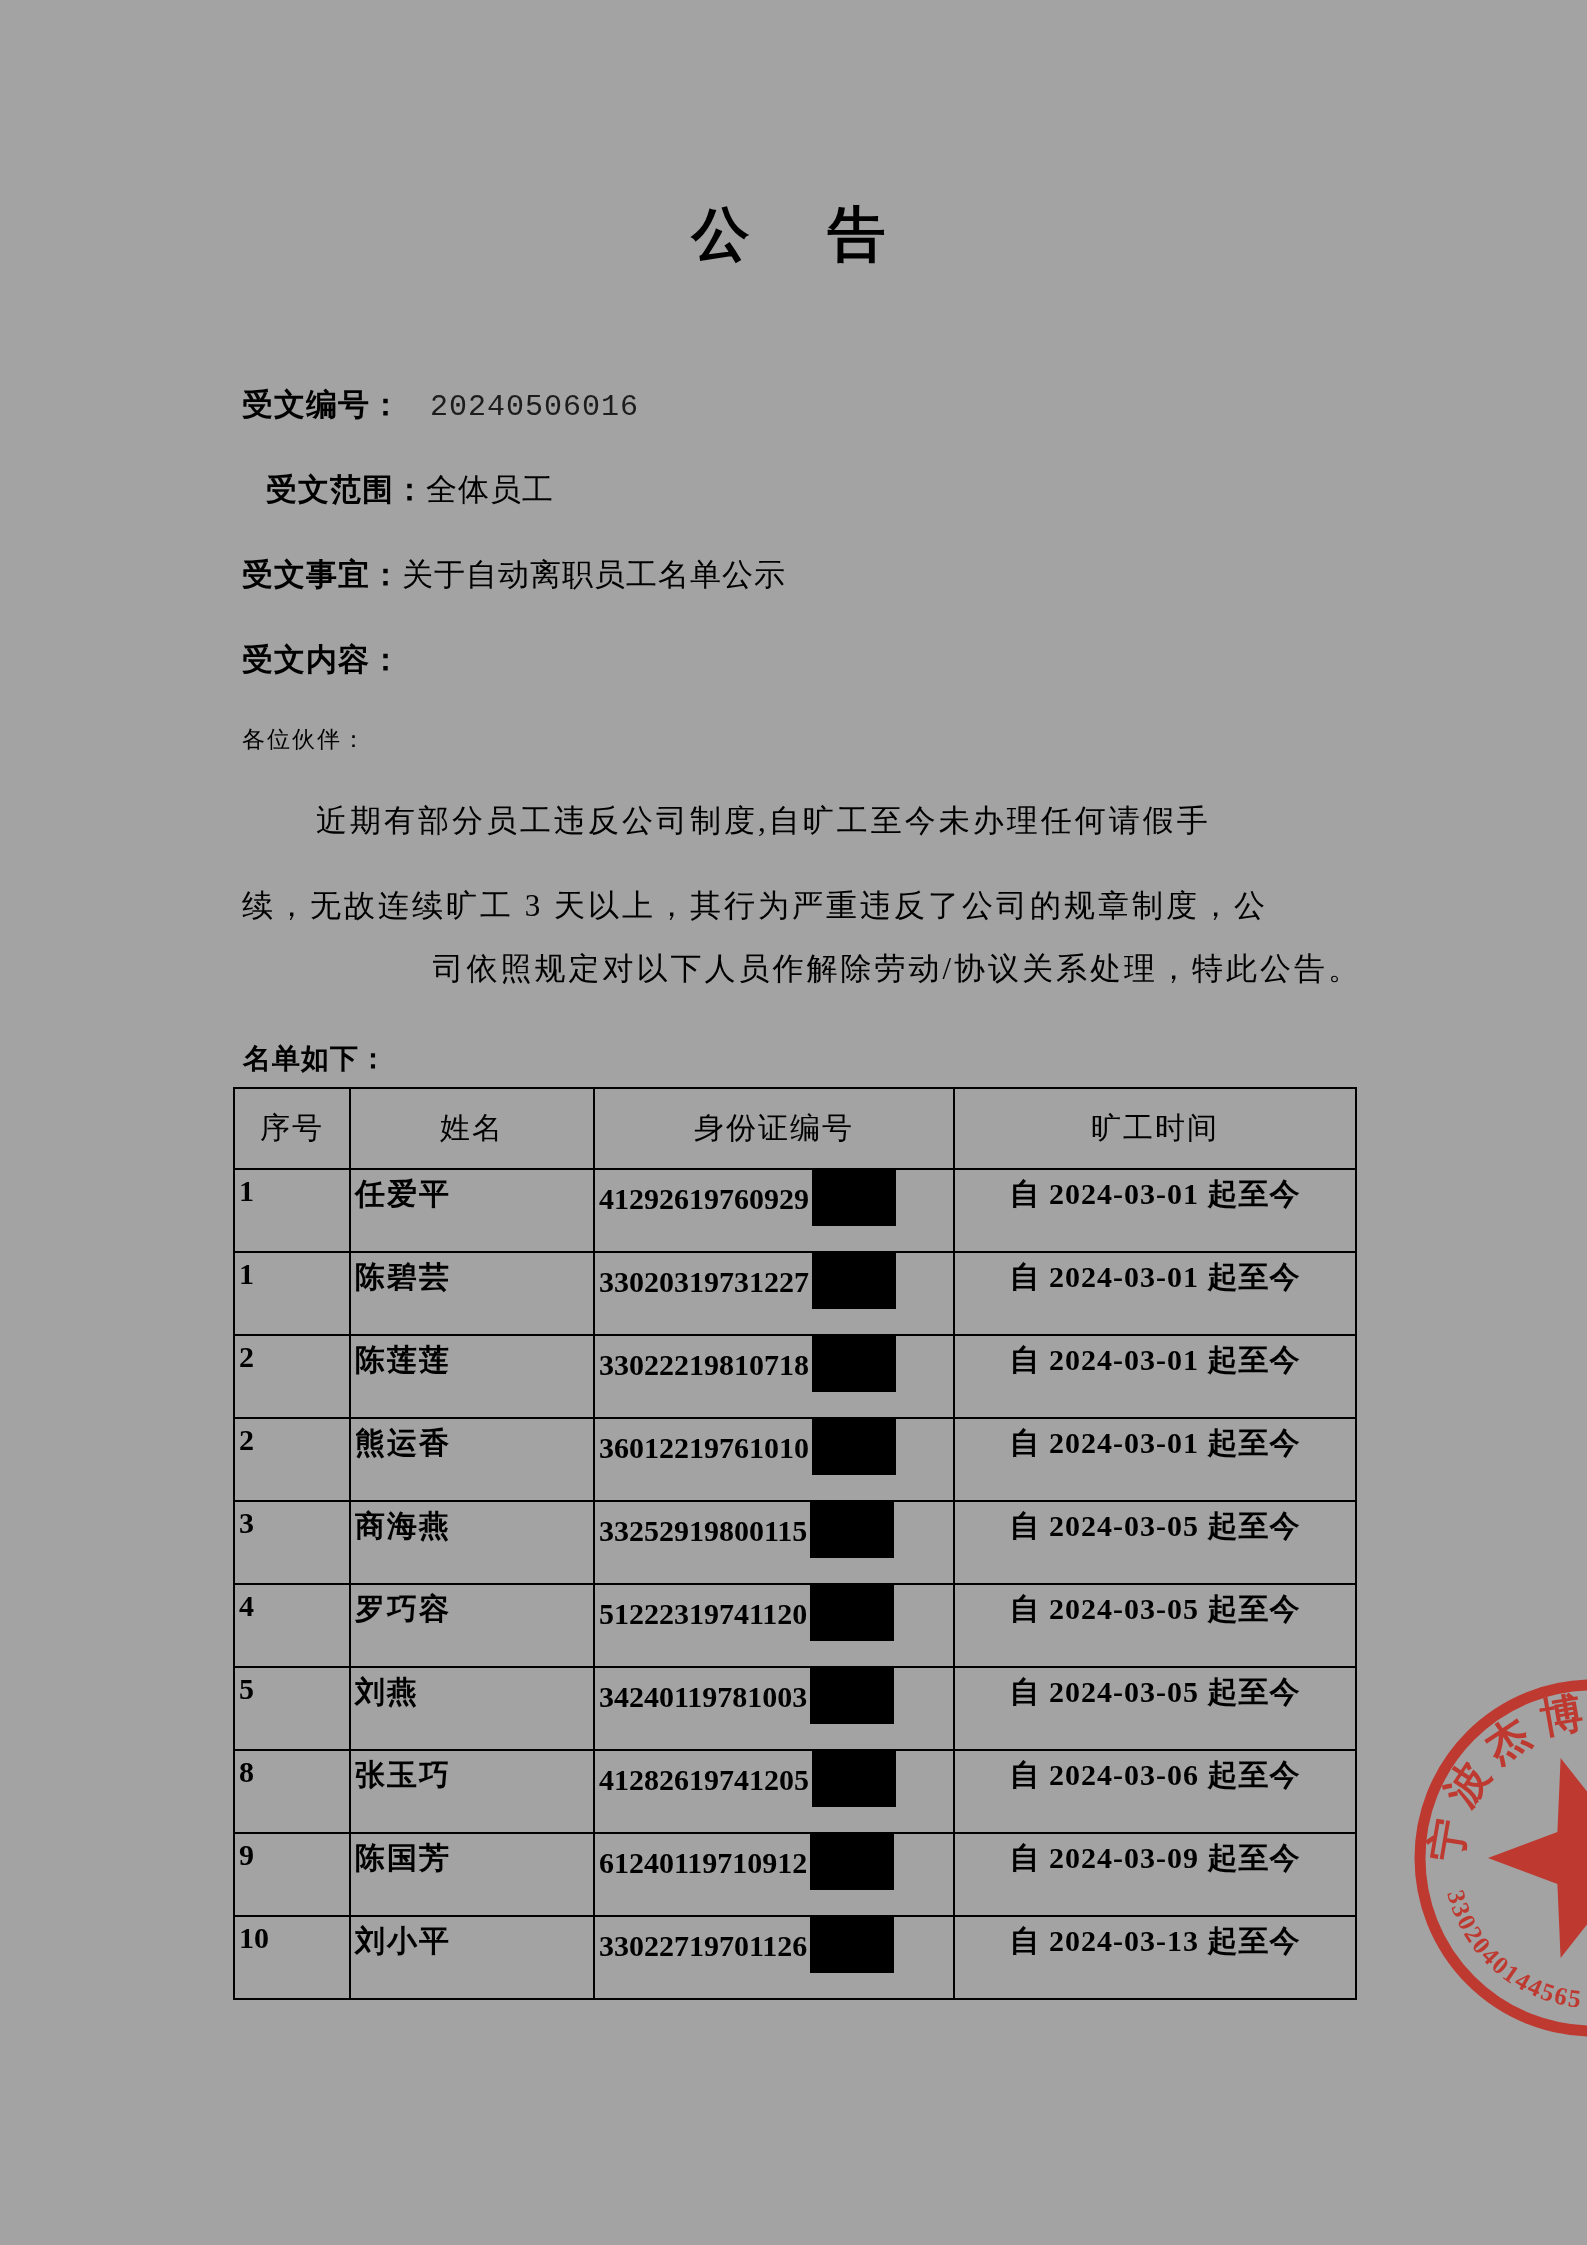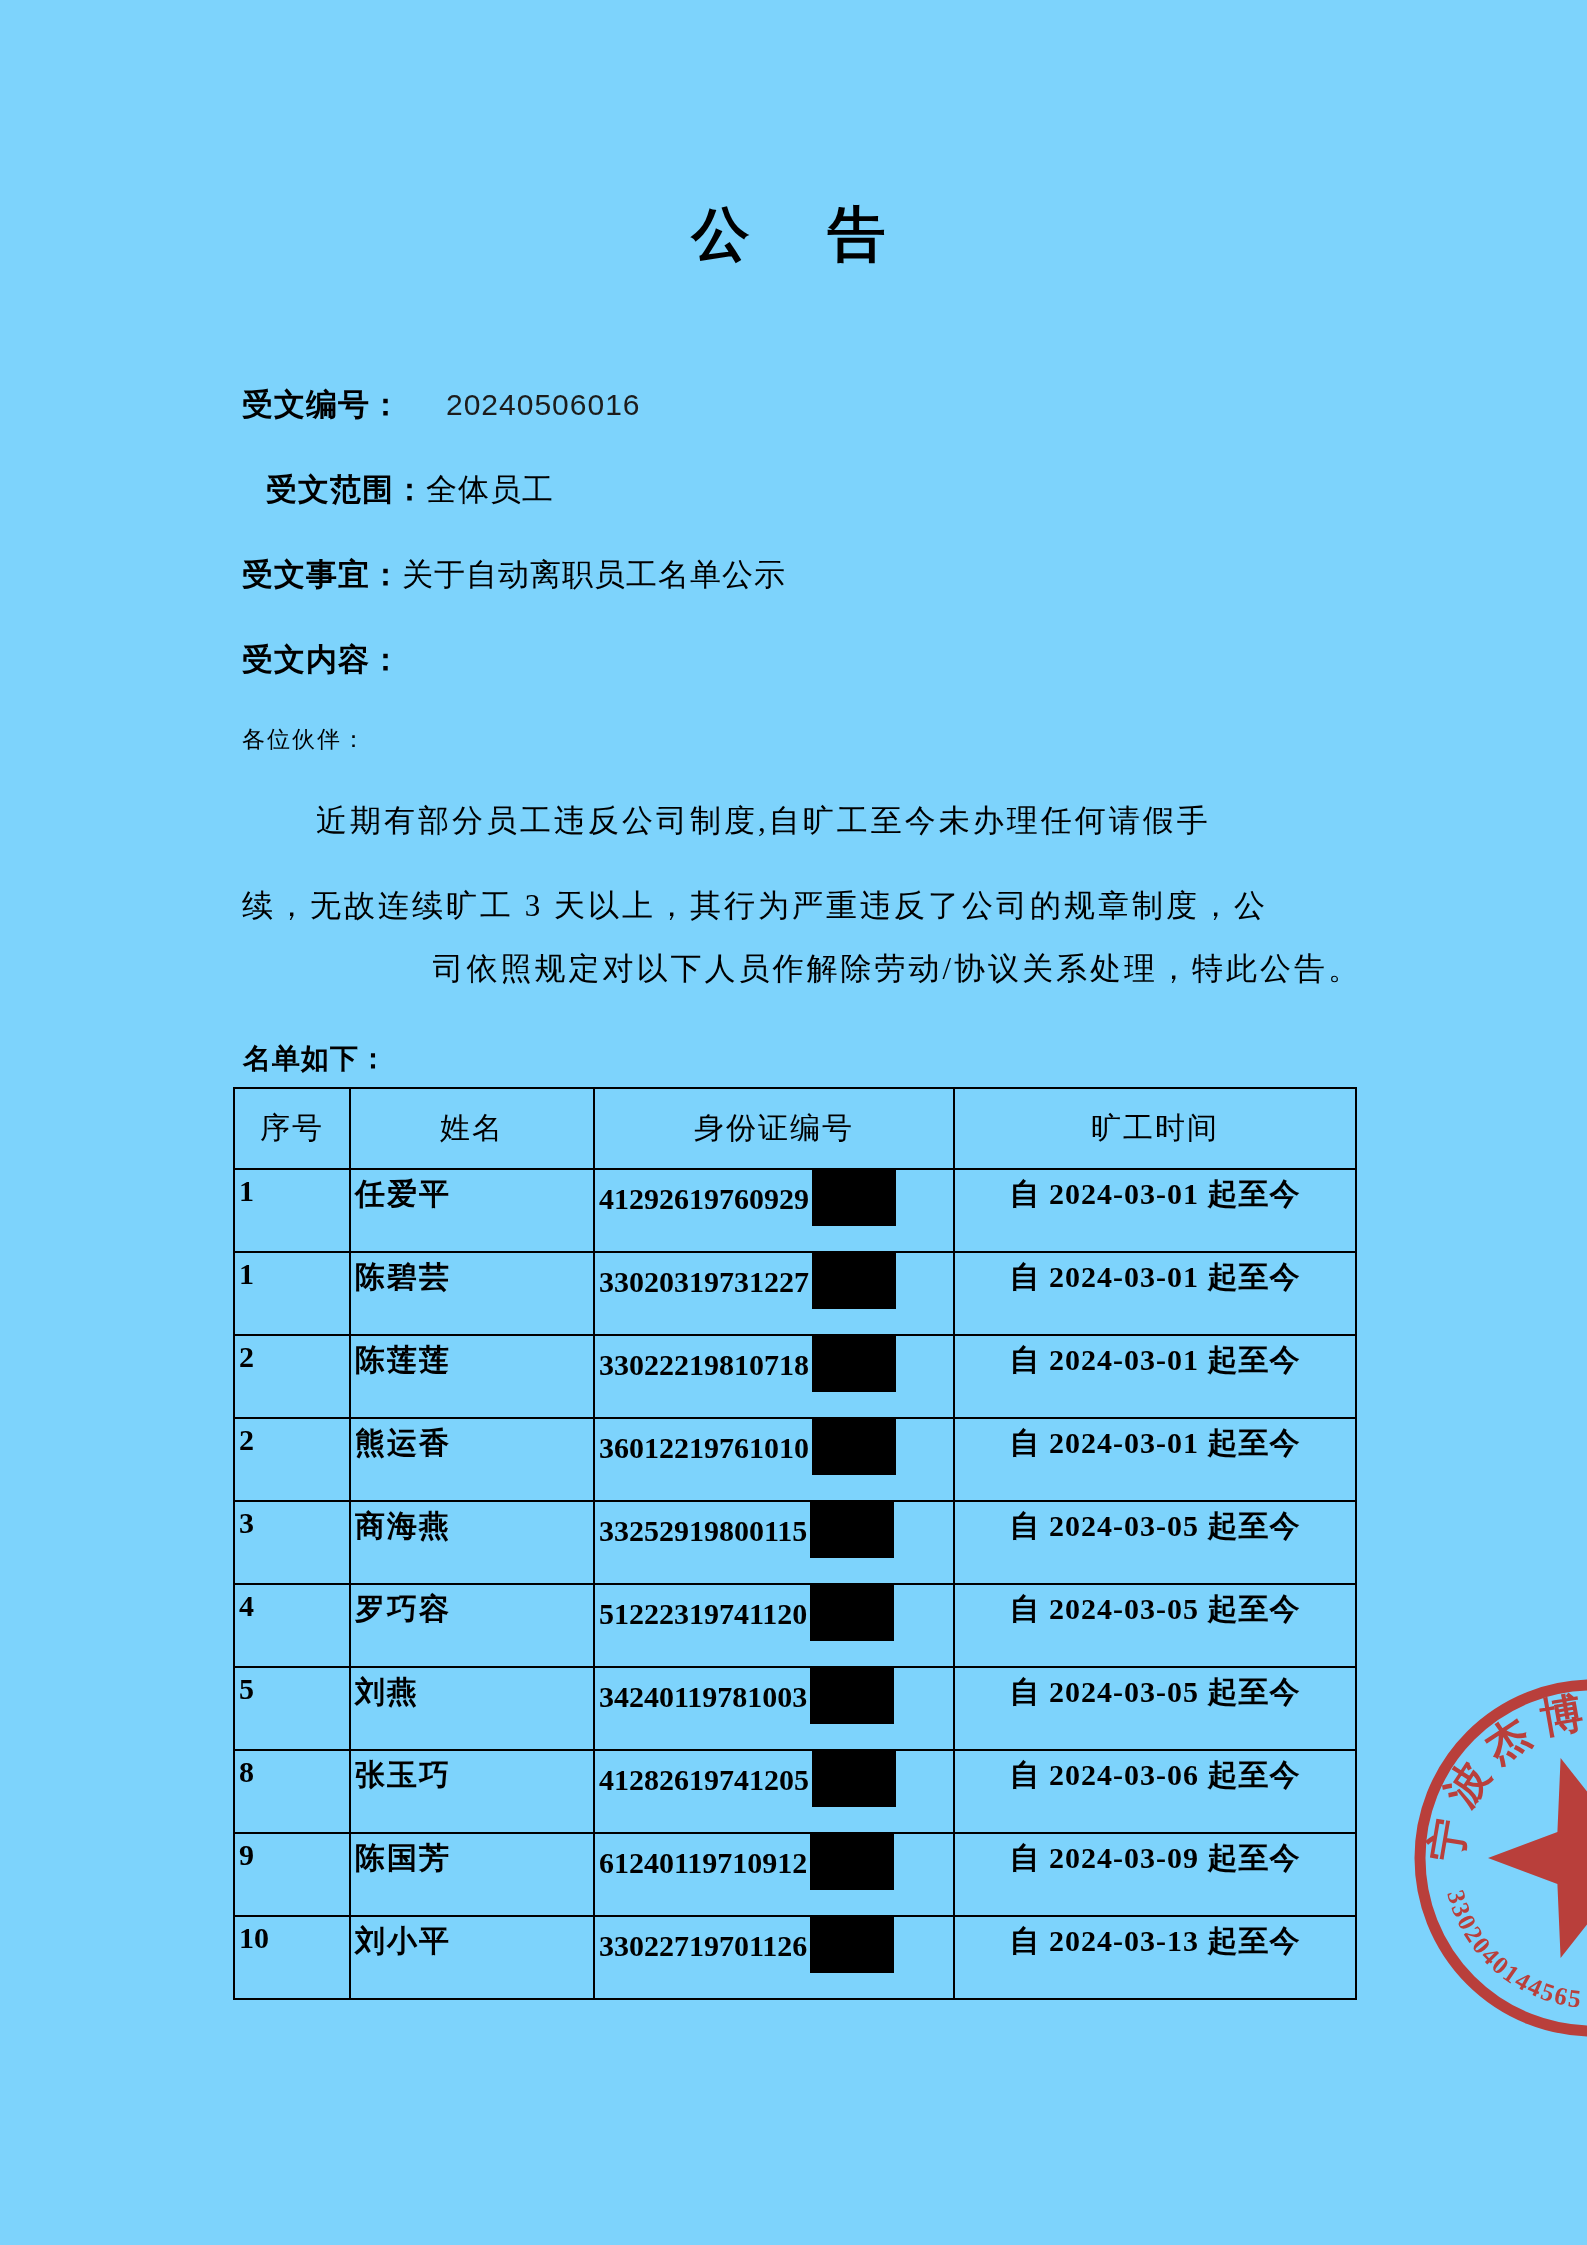--- a/index.html
+++ b/index.html
@@ -1,20 +1,20 @@
 <!DOCTYPE html>
 <html><head>
 <meta charset="utf-8">
 <style>
   html,body{margin:0;padding:0;background:#ffffff;}
   .page{
     position:relative;
     width:1587px;
     height:2245px;
-    background:#7dd3fc;
+    background:#a3a3a3;
     overflow:hidden;
     font-family:"Liberation Serif","DejaVu Serif",serif;
     color:#000;
   }
   .title{
     position:absolute;
     top:196px; left:0; width:100%;
     text-align:center;
     font-size:58px;
     font-weight:bold;
@@ -24,23 +24,23 @@
   .field{
     position:absolute;
     left:242px;
     height:46px;
     font-size:31px;
     white-space:nowrap;
   }
   .field .label{font-weight:bold;letter-spacing:1px;}
   .field .value{font-weight:normal;letter-spacing:1px;}
   .field .value.num{
-    font-family:Liberation Sans, sans-serif;
+    font-family:Liberation Mono, monospace;
     font-size:30px;
-    margin-left:44px;
+    margin-left:28px;
     color:#1c1c1c;
   }
   .f1{top:384px;}
   .f2{top:469px;margin-left:24px;}
   .f3{top:554px;}
   .f4{top:639px;}
   .salutation{
     position:absolute;
     left:242px; top:724px;
     font-size:23px;

